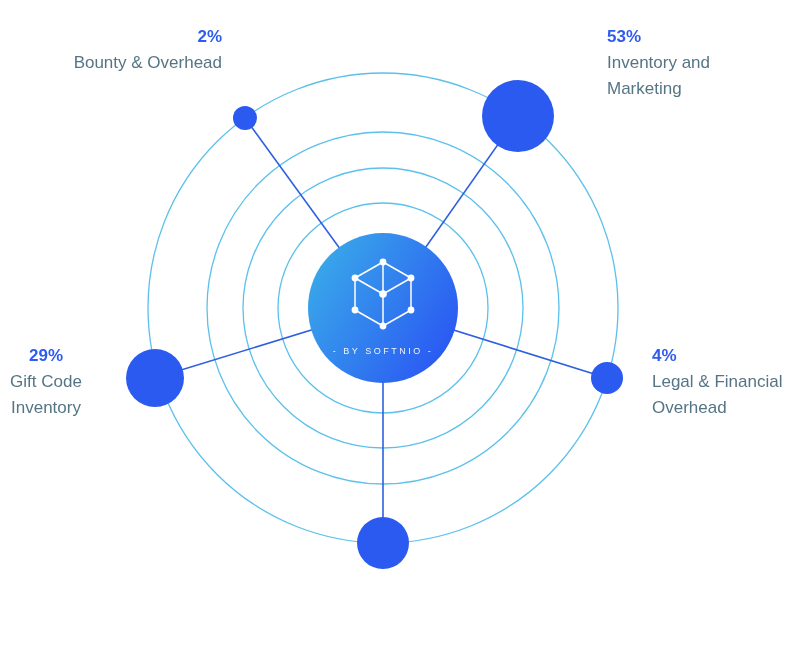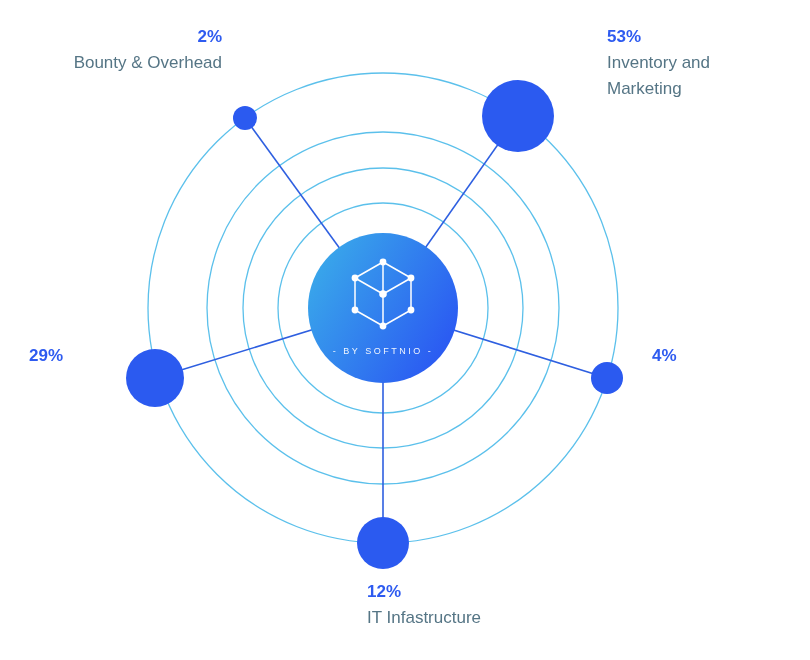--- a/index.html
+++ b/index.html
@@ -98,24 +98,22 @@
     <div class="lbl">Bounty &amp; Overhead</div>
   </div>
 
   <div class="label-block lb-branding">
     <div class="pct">53%</div>
     <div class="lbl">Inventory and Marketing</div>
   </div>
 
   <div class="label-block lb-legal">
     <div class="pct">4%</div>
+    <div class="lbl">Legal &amp; Financial Overhead</div>
   </div>
 
-  <div class="label-block lb-it">
-    <div class="pct">12%</div>
-    <div class="lbl">IT Infastructure</div>
-  </div>
 
   <div class="label-block lb-gift">
     <div class="pct">29%</div>
+    <div class="lbl">Gift Code Inventory</div>
   </div>
 
 </div>
 
 </body></html>

